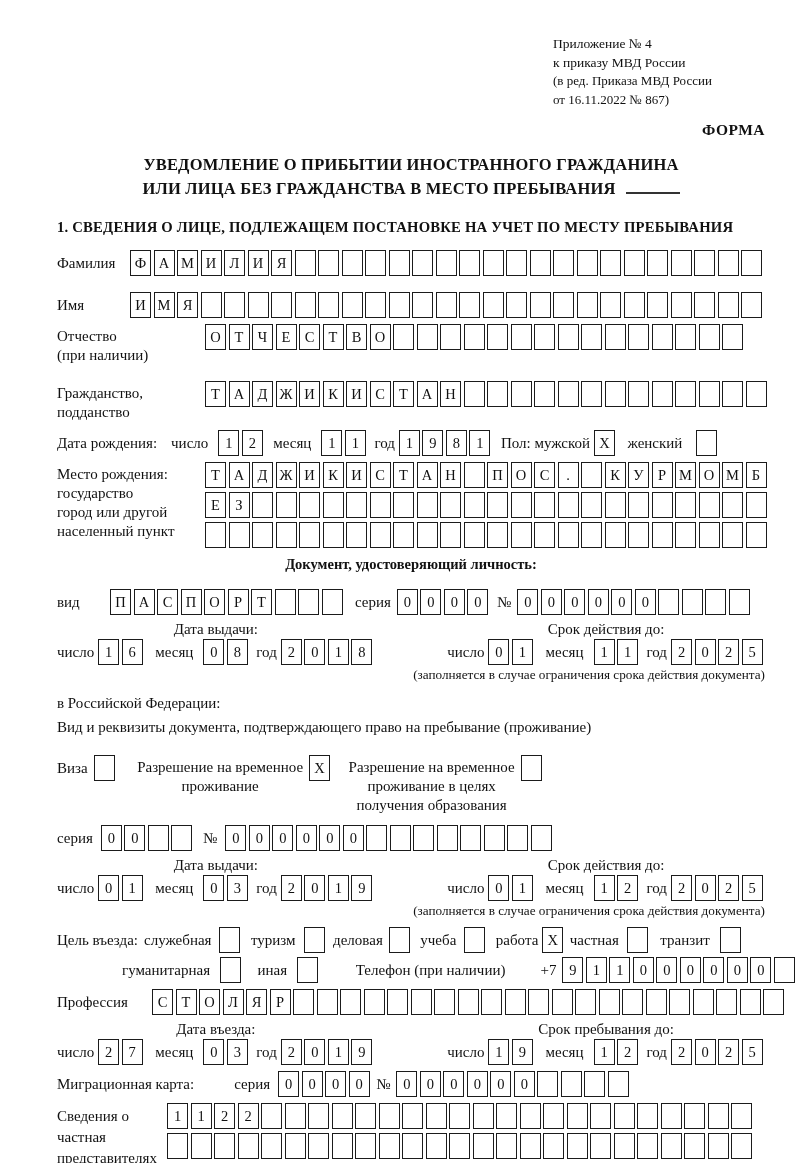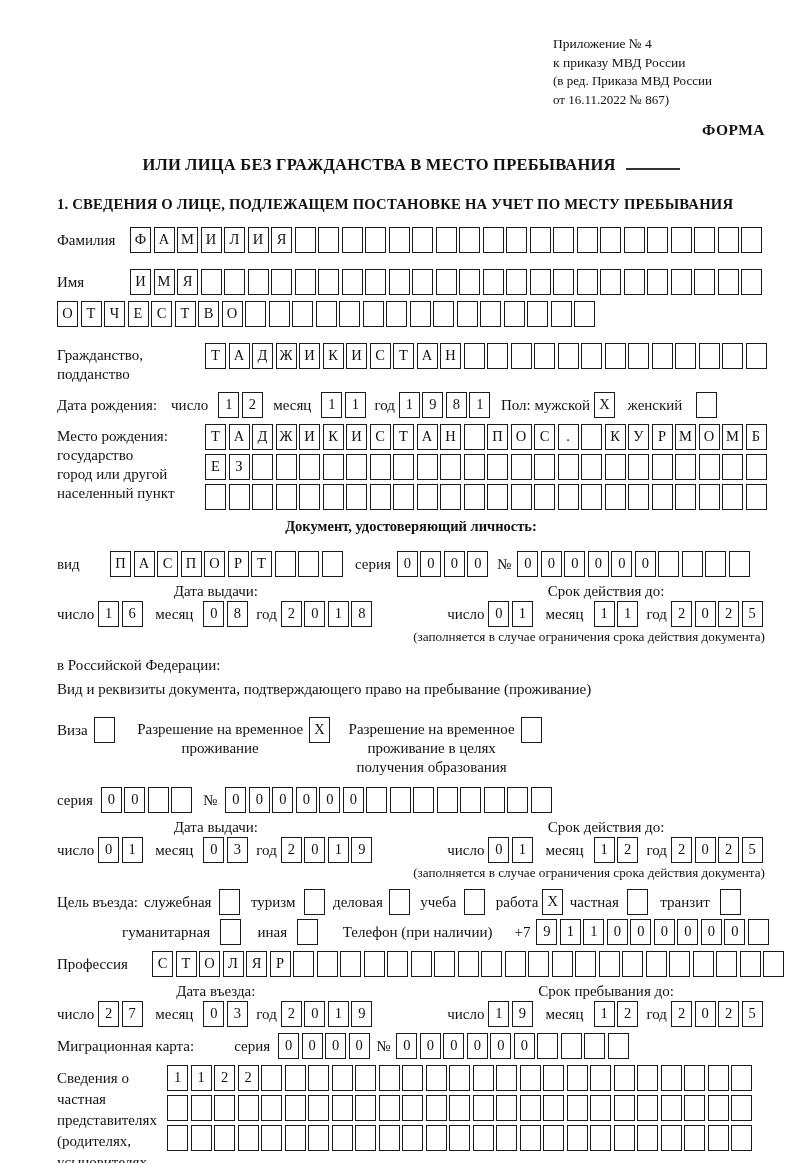--- a/index.html
+++ b/index.html
@@ -31,21 +31,21 @@
   .cell {
     display: inline-flex; align-items: center; justify-content: center;
     width: 21px; height: 26px; border: 1.6px solid #1b1b1b; margin-right: 2.5px;
     font-size: 14.5px; line-height: 1; flex-shrink: 0; background: #fff;
   }
   .cellcol .cells { margin-bottom: 4px; }
   .cellcol .cells:last-child { margin-bottom: 0; }
 
   .w73 { width: 73px; } .w148 { width: 148px; } .w110 { width: 110px; }
   .ml4{margin-left:4px} .ml6{margin-left:6px} .ml8{margin-left:8px} .ml10{margin-left:10px}
-  .ml14{margin-left:14px} .ml16{margin-left:16px} .ml20{margin-left:20px} .ml24{margin-left:22px}
+  .ml14{margin-left:14px} .ml16{margin-left:16px} .ml20{margin-left:20px} .ml24{margin-left:35px}
   .mt3{margin-top:16px} .mt4{margin-top:4px} .mt6{margin-top:6px} .mt8{margin-top:8px}
   .mt10{margin-top:10px} .mt14{margin-top:14px}
 
   .doc-heading { text-align: center; font-weight: bold; font-size: 14.5px; margin-top: 8px; }
 
   
   .dates { display: flex; justify-content: flex-end; }
   .dgrp-h { text-align: center; font-size: 15px; margin-bottom: 1px; }
   .dgrp-row { display: flex; align-items: center; }
   .g-right { margin-left: auto; }
@@ -64,20 +64,21 @@
 
   <div class="appendix">
     <div>Приложение № 4</div>
     <div>к приказу МВД России</div>
     <div class="ed">(в ред. Приказа МВД России</div>
     <div class="ed">от 16.11.2022 № 867)</div>
   </div>
   <div class="forma">ФОРМА</div>
 
   <div class="title">
+    <div>УВЕДОМЛЕНИЕ О ПРИБЫТИИ ИНОСТРАННОГО ГРАЖДАНИНА</div>
     <div><span>ИЛИ ЛИЦА БЕЗ ГРАЖДАНСТВА В МЕСТО ПРЕБЫВАНИЯ</span><span class="blank"></span></div>
   </div>
 
   <div class="sec-heading">1. СВЕДЕНИЯ О ЛИЦЕ, ПОДЛЕЖАЩЕМ ПОСТАНОВКЕ НА УЧЕТ ПО МЕСТУ ПРЕБЫВАНИЯ</div>
 
   <div class="frow mt14">
     <div class="lbl w73">Фамилия</div>
     <div class="cells">
         <span class="cell">Ф</span>
         <span class="cell">А</span>
@@ -136,20 +137,24 @@
         <span class="cell"></span>
         <span class="cell"></span>
         <span class="cell"></span>
         <span class="cell"></span>
         <span class="cell"></span>
         <span class="cell"></span>
       </div>
   </div>
 
   <div class="frow mt6">
+    <div class="lbl-multi w148">
+      <div>Отчество</div>
+      <div>(при наличии)</div>
+    </div>
     <div class="cells">
         <span class="cell">О</span>
         <span class="cell">Т</span>
         <span class="cell">Ч</span>
         <span class="cell">Е</span>
         <span class="cell">С</span>
         <span class="cell">Т</span>
         <span class="cell">В</span>
         <span class="cell">О</span>
         <span class="cell"></span>

